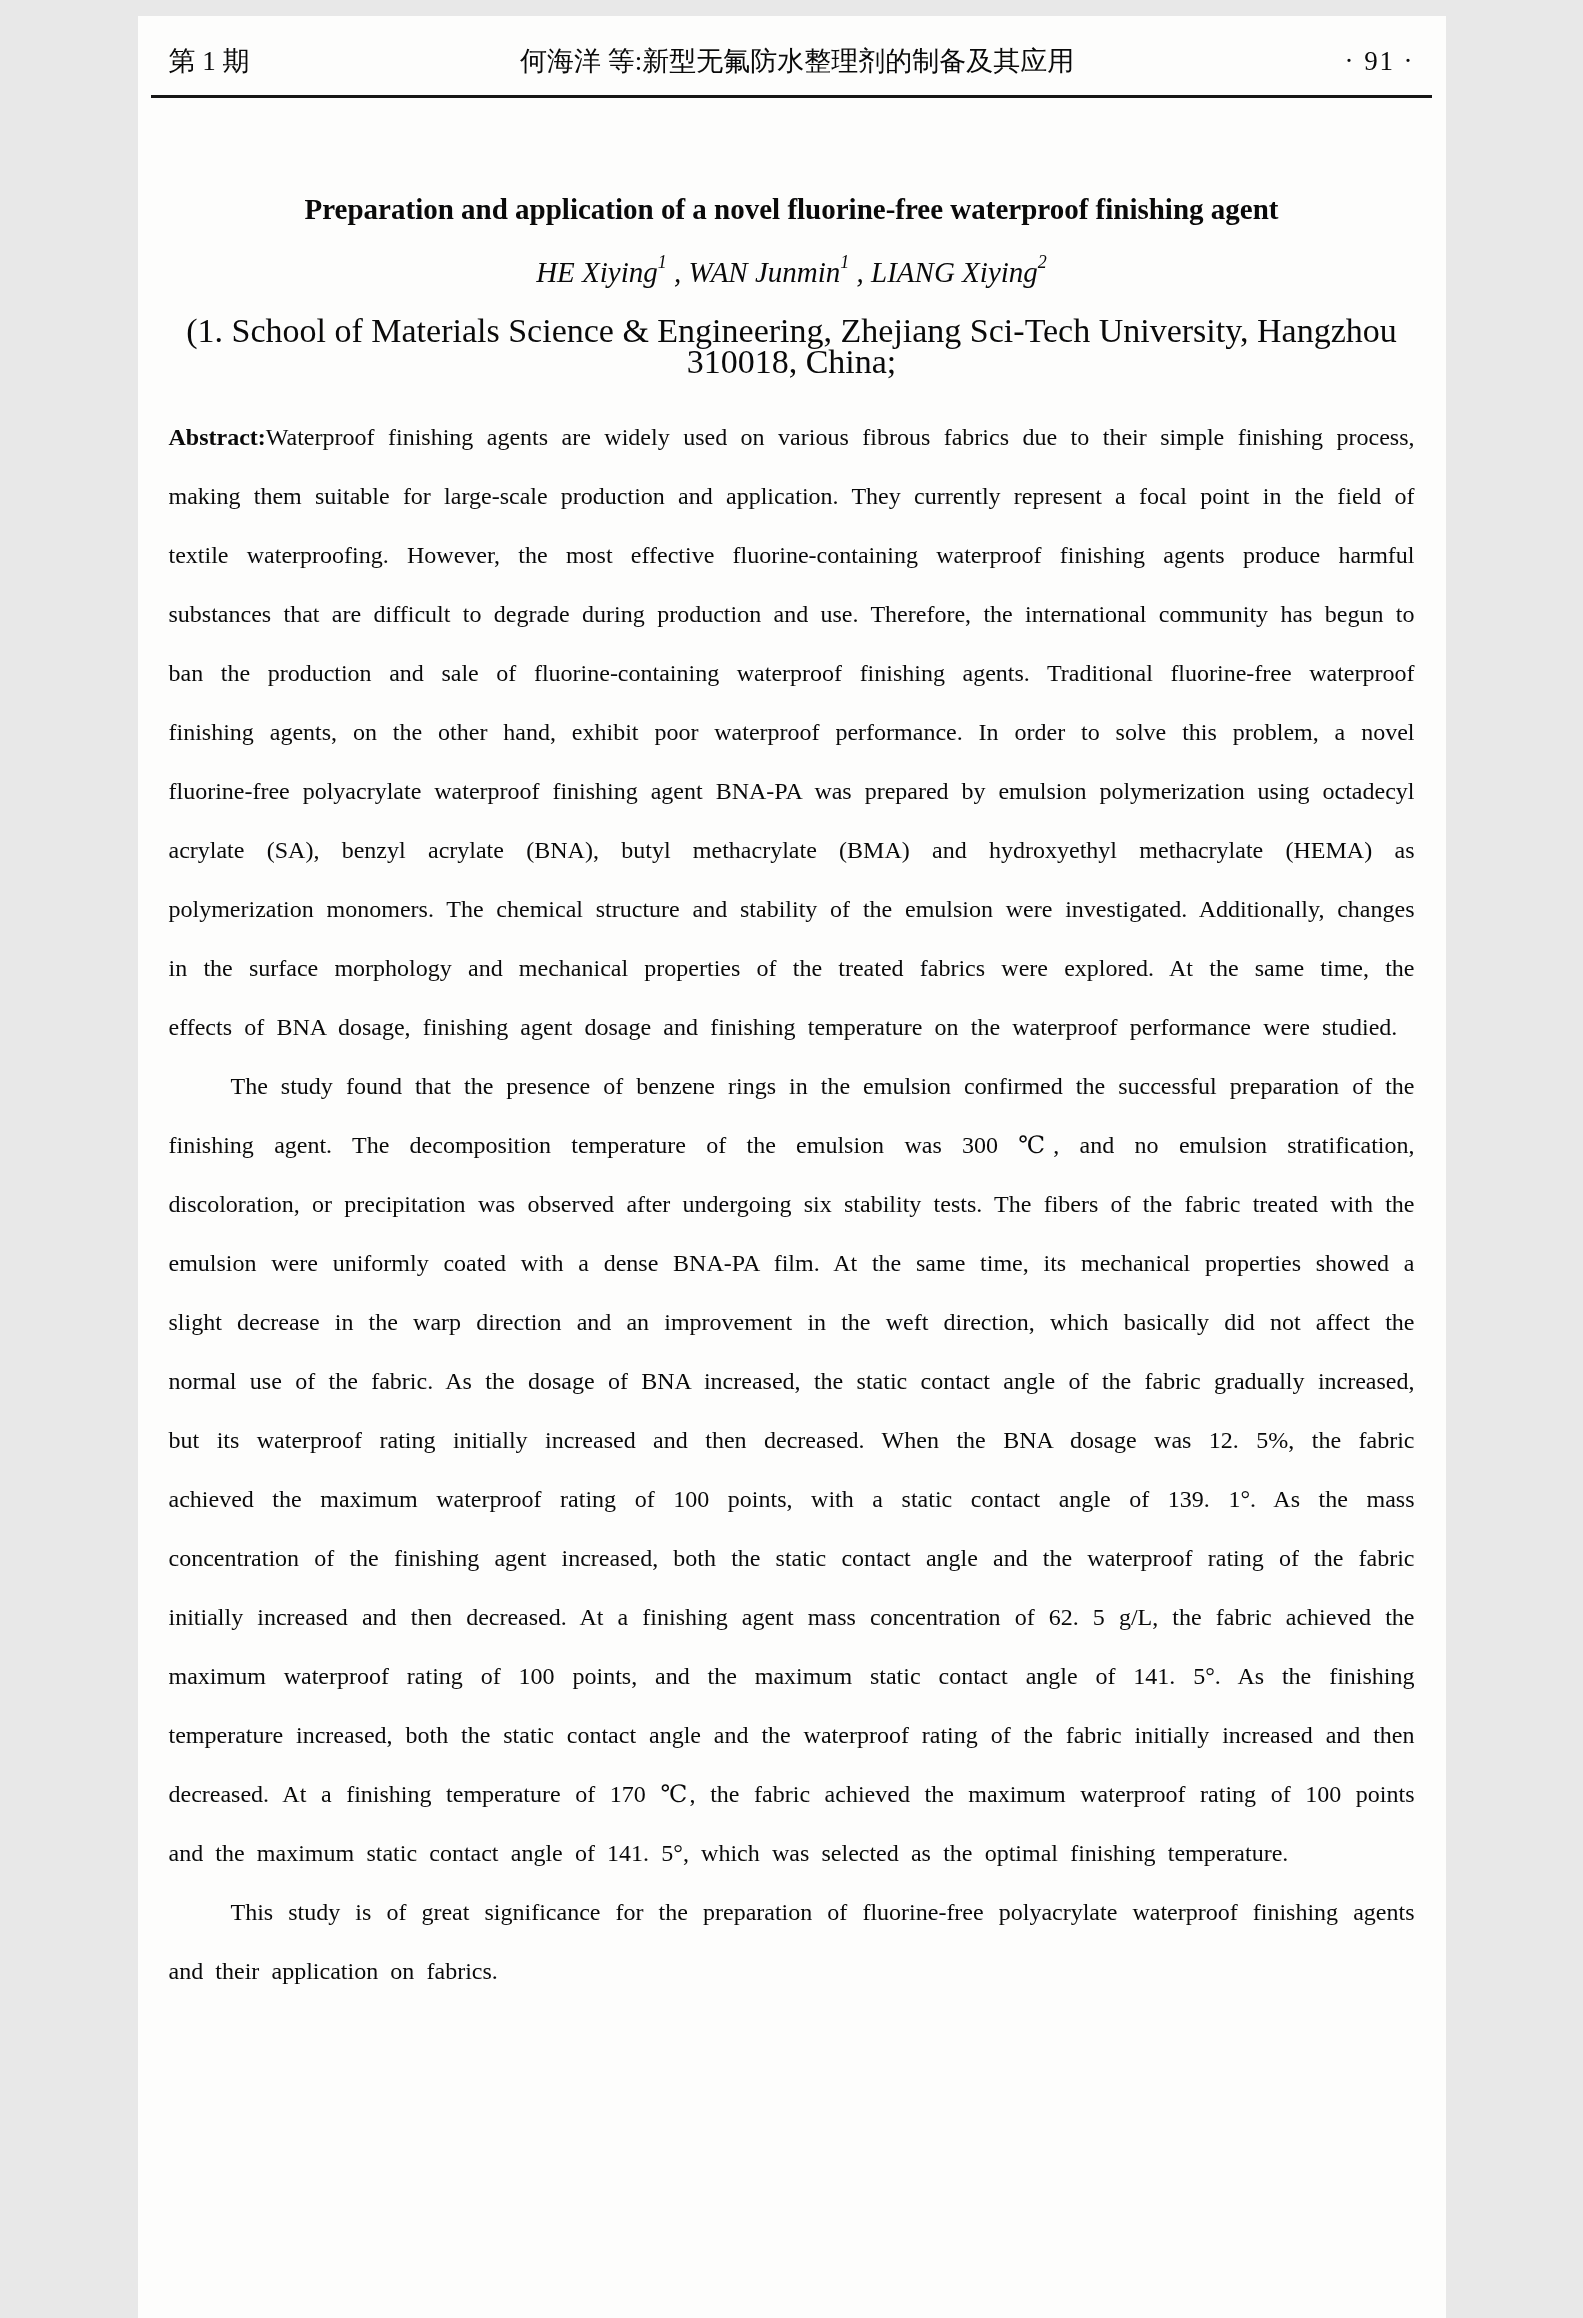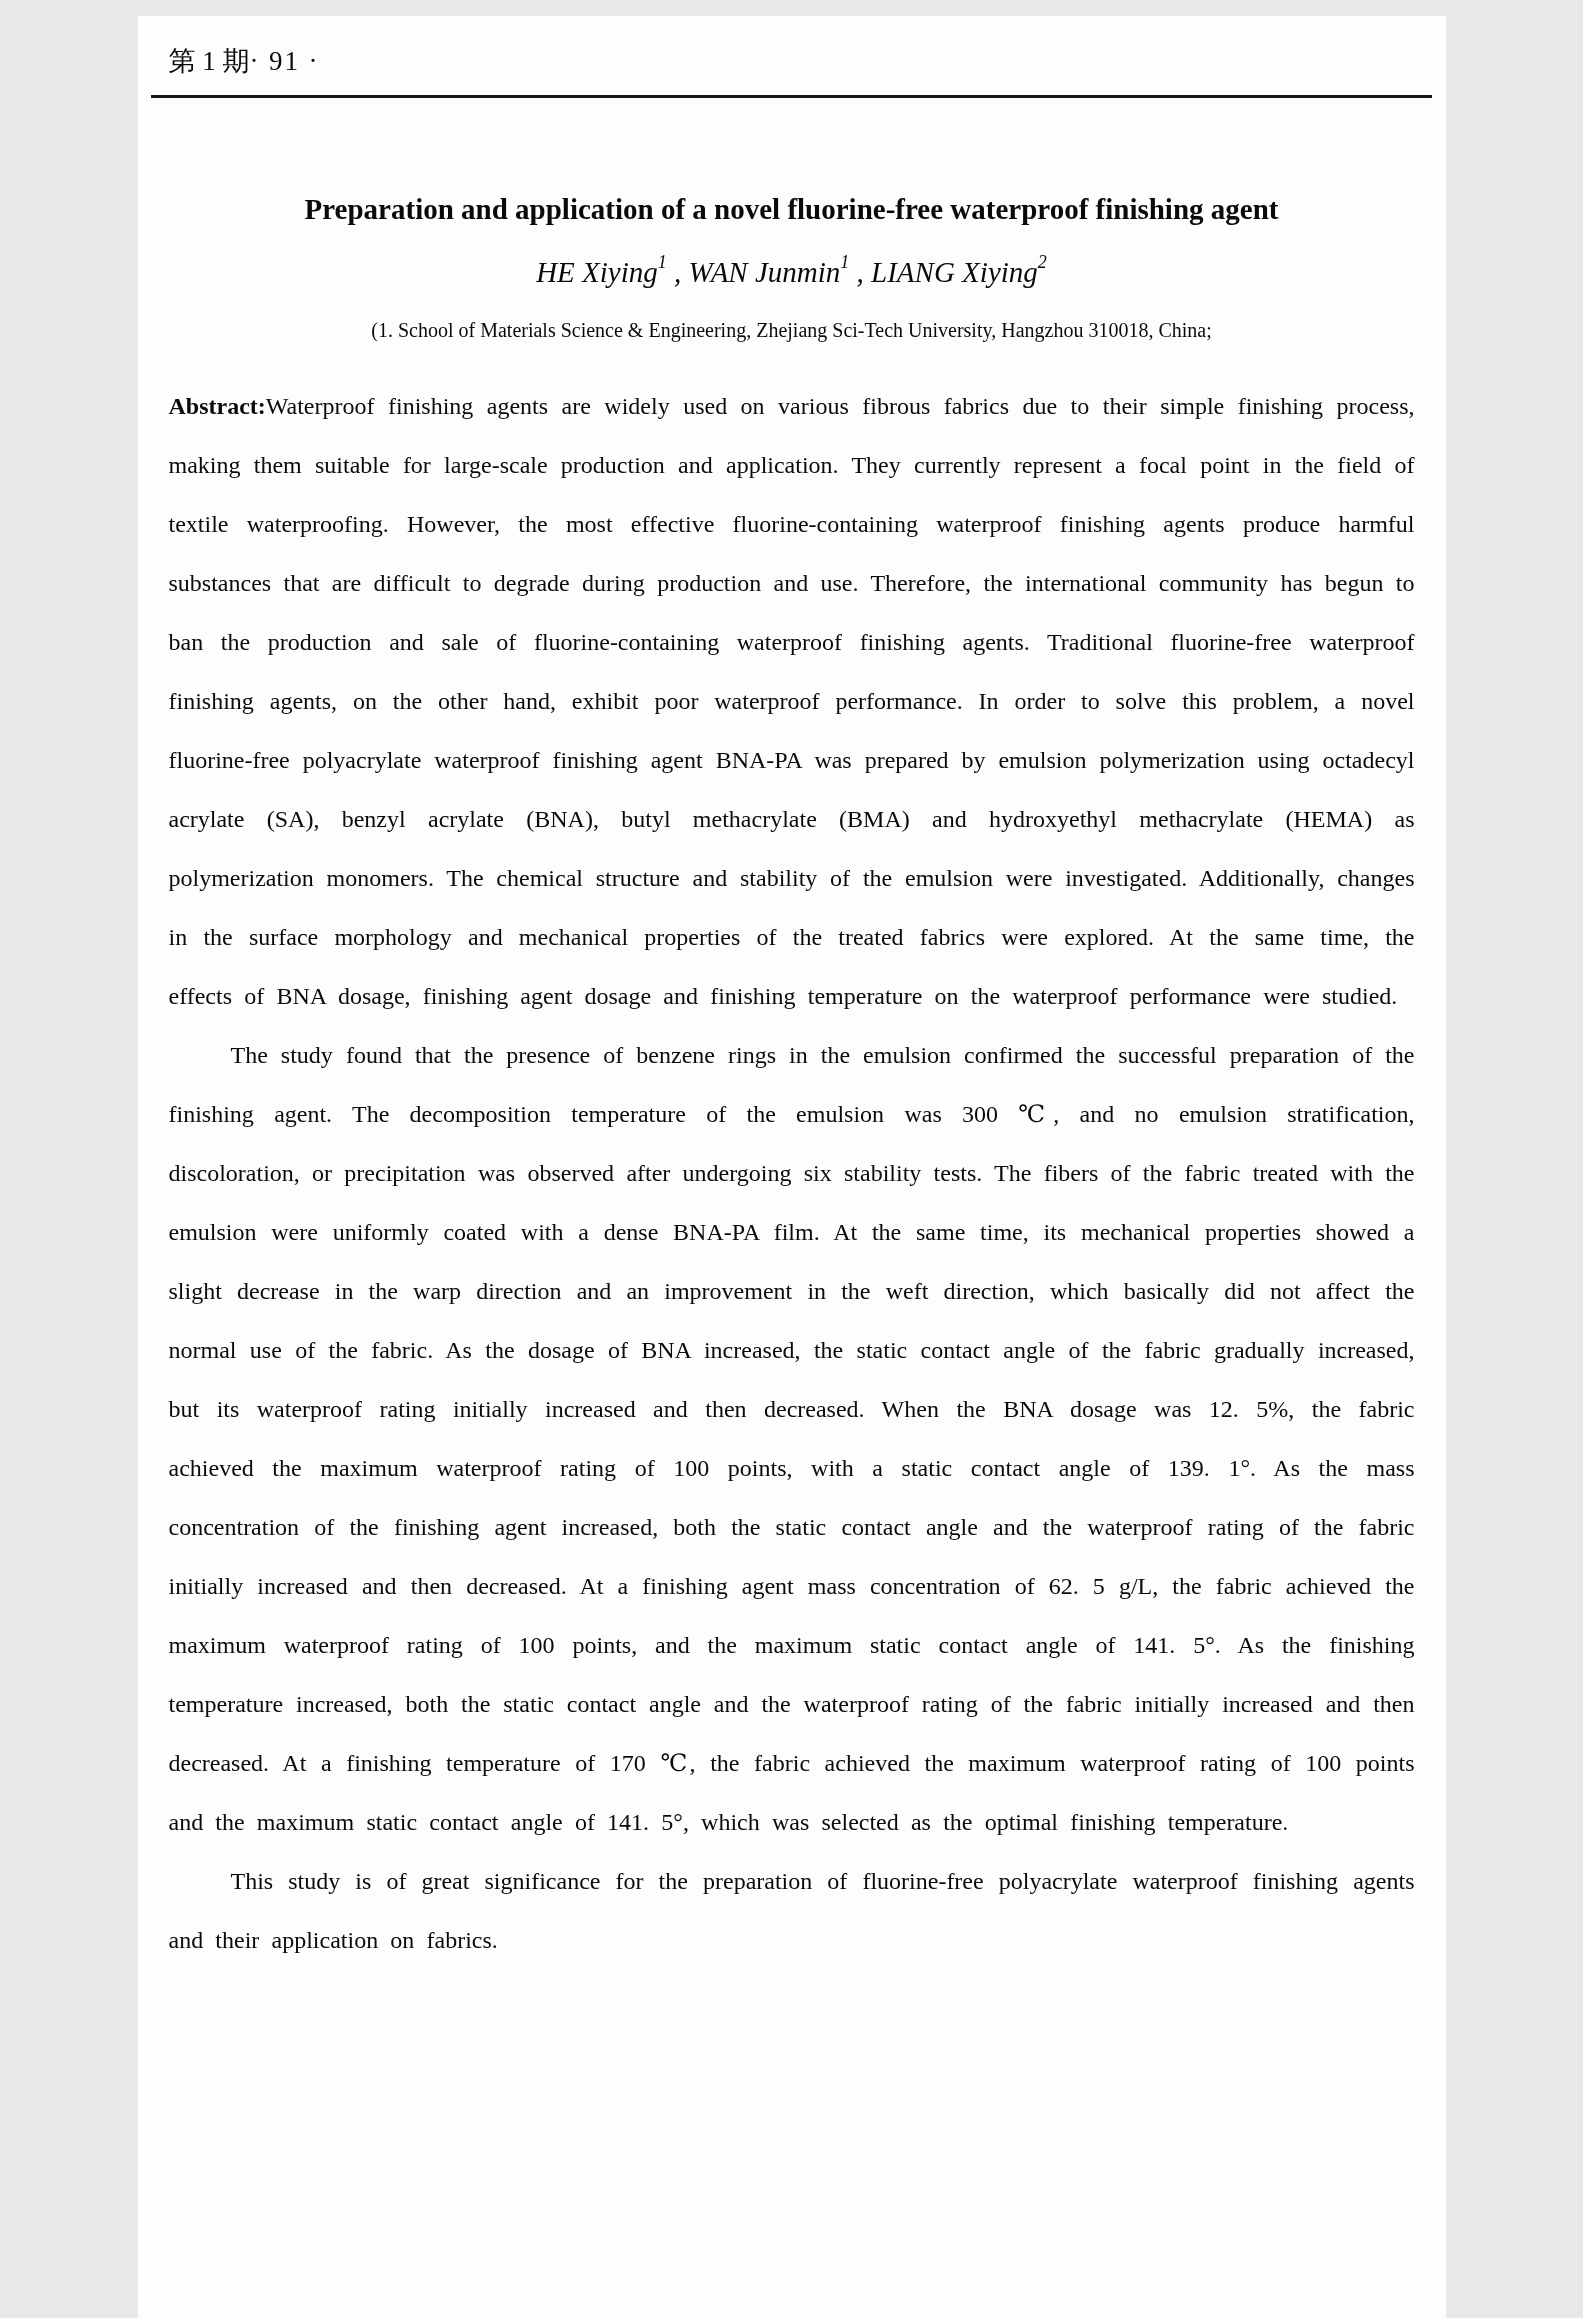--- a/index.html
+++ b/index.html
@@ -46,21 +46,21 @@
     font-size: 29px;
     line-height: 35px;
   }
   .authors-line sup {
     font-size: 18px;
     line-height: 0;
     vertical-align: 13.6px;
   }
   .affil-line {
     text-align: center;
-    font-size: 20px;
+    font-size: 34px;
     line-height: 31px;
   }
   .affil-1 { margin-top: 25px; }
   .affil-2 { margin-top: 23px; }
   
   .body-text { margin-top: 31px; }
   .body-p {
     margin: 0;
     font-size: 24px;
     line-height: 59px;
@@ -71,20 +71,21 @@
   .lead-label { font-weight: bold; }
   .keywords-p { margin-top: 22px; }
 </style>
 </head>
 <body>
 
 <div class="page">
 
   <div class="header-row">
     <span class="header-left">第 1 期</span>
+    <span class="header-center">何海洋 等:新型无氟防水整理剂的制备及其应用</span>
     <span class="header-right">· 91 ·</span>
   </div>
 
   <div class="header-rule"></div>
 
   <h1 class="article-title">Preparation and application of a novel fluorine-free waterproof finishing agent</h1>
 
   <div class="authors-line">
     <span>HE Xiying</span><sup>1</sup><span> , </span><span>WAN Junmin</span><sup>1</sup><span> , </span><span>LIANG Xiying</span><sup>2</sup>
   </div>

